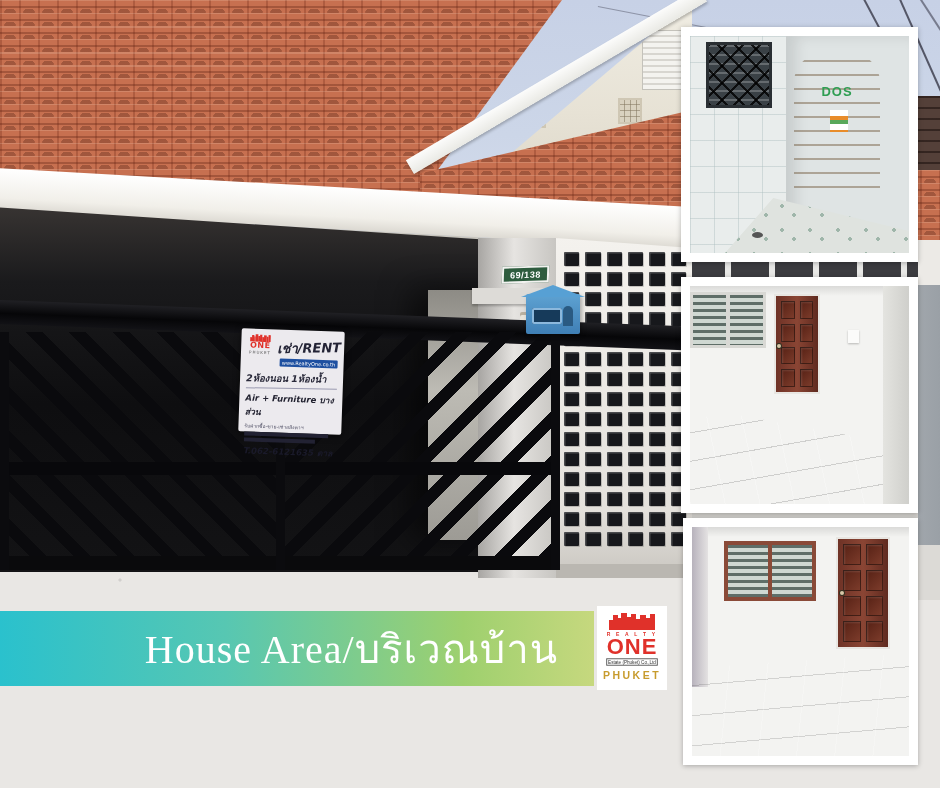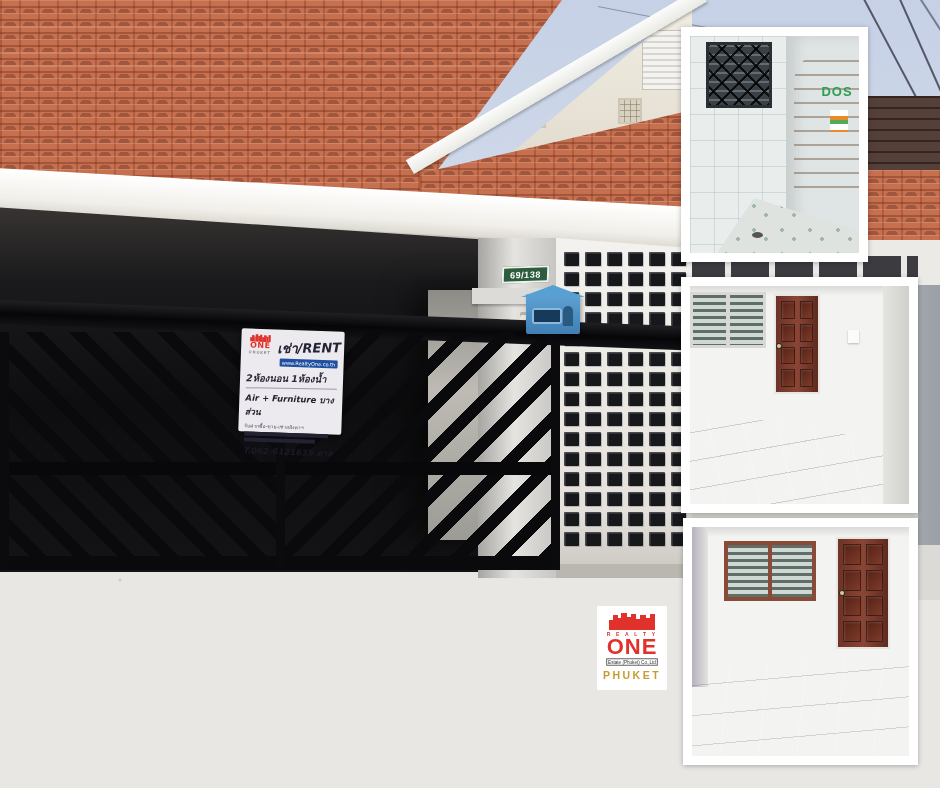--- a/index.html
+++ b/index.html
@@ -152,21 +152,21 @@
     box-shadow:2px 2px 4px rgba(0,0,0,.3);}
   .mb-roof{left:-5px;top:-9px;width:64px;height:12px;background:#57a0d4;
     clip-path:polygon(0 100%,50% 0,100% 100%);}
   .mb-window{left:6px;top:14px;width:30px;height:16px;background:#163a5a;border-radius:2px;
     box-shadow:inset 0 0 0 2px #8cb8dc;}
   .mb-arch{right:7px;top:12px;width:10px;height:20px;border-radius:8px 8px 0 0;background:#2a5a82;}
 
   
   .inset{background:#fff;box-shadow:0 1px 5px rgba(0,0,0,.28);padding:9px;}
   .inset .ph{position:relative;left:0;top:0;width:100%;height:100%;overflow:hidden;}
-  .inset-1{left:681px;top:27px;width:187px;height:235px;}
+  .inset-1{left:681px;top:27px;width:237px;height:235px;}
   .inset-2{left:681px;top:277px;width:237px;height:236px;}
   .inset-3{left:683px;top:518px;width:235px;height:247px;}
 
   
   .ph-u{background:#e9edec;
     background-image:linear-gradient(rgba(175,192,192,.45) 1px, transparent 1px),
                      linear-gradient(90deg, rgba(175,192,192,.45) 1px, transparent 1px);
     background-size:24px 26px;}
   .u-recess{left:96px;top:0;width:123px;height:100%;background:#dfe4e4;
     box-shadow:inset 10px 0 14px rgba(0,0,0,.10);}
@@ -509,20 +509,23 @@
             <div></div>
             <div></div>
             <div></div>
           </div>
       </div>
       <div class="knob b-knob"></div>
       <div class="b-floor"></div>
     </div>
   </div>
 
+  <div class="banner">
+    <span class="banner-text">House Area/บริเวณบ้าน</span>
+  </div>
 
   <div class="logo-box">
     <svg width="48" height="18" viewBox="0 0 46 18">
       <g fill="#e0312a">
         <rect x="0" y="8" width="4" height="10"></rect>
           <rect x="4" y="3" width="5" height="15"></rect>
         <rect x="9" y="6" width="3" height="12"></rect>
           <rect x="12" y="1" width="6" height="17"></rect>
         <rect x="18" y="5" width="4" height="13"></rect>
           <rect x="22" y="2" width="5" height="16"></rect>

